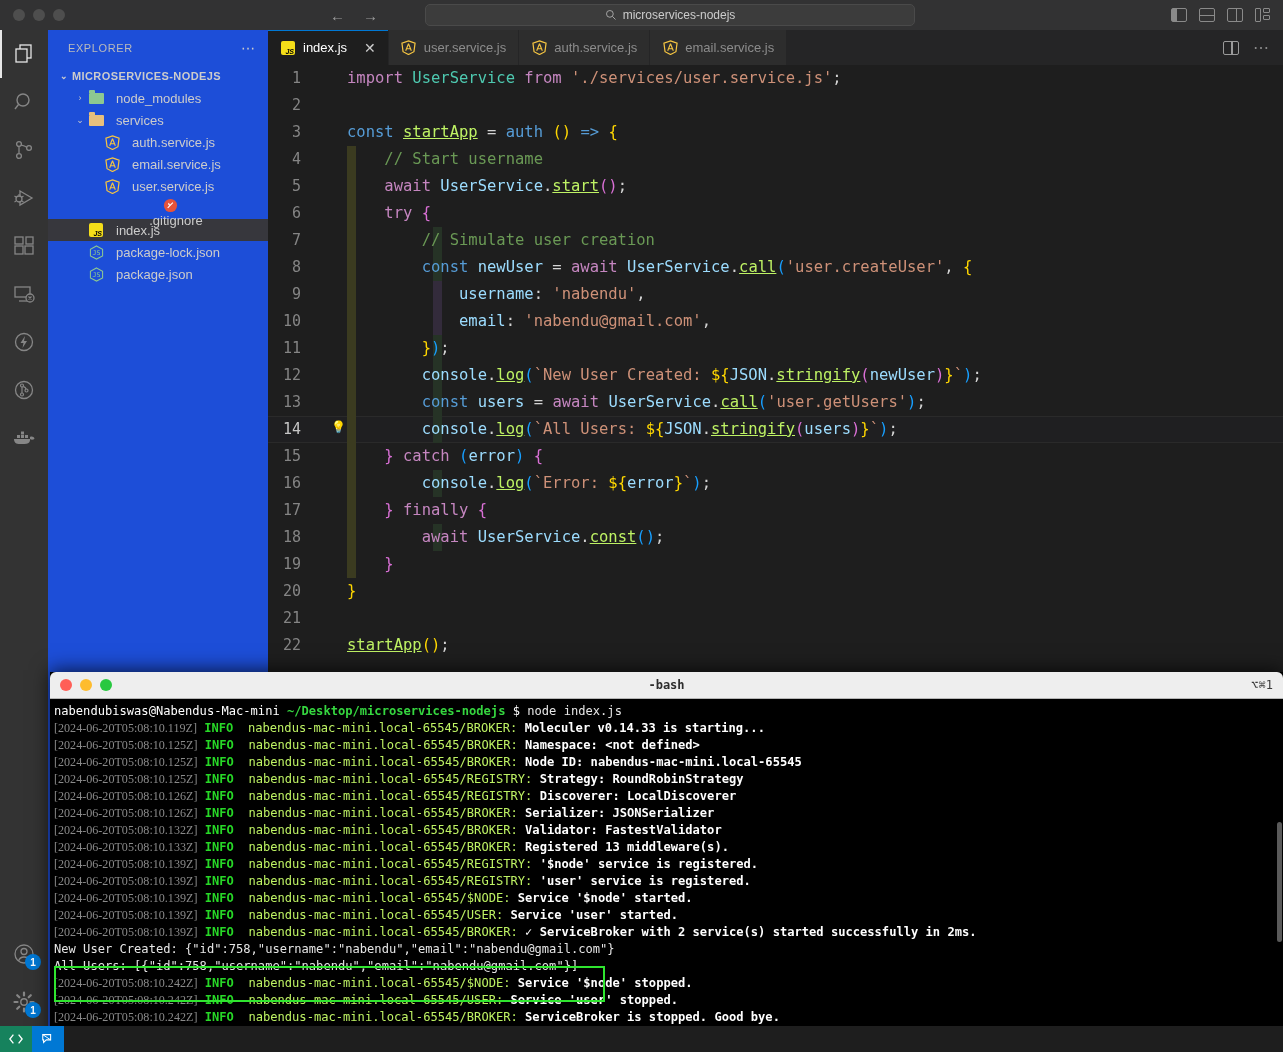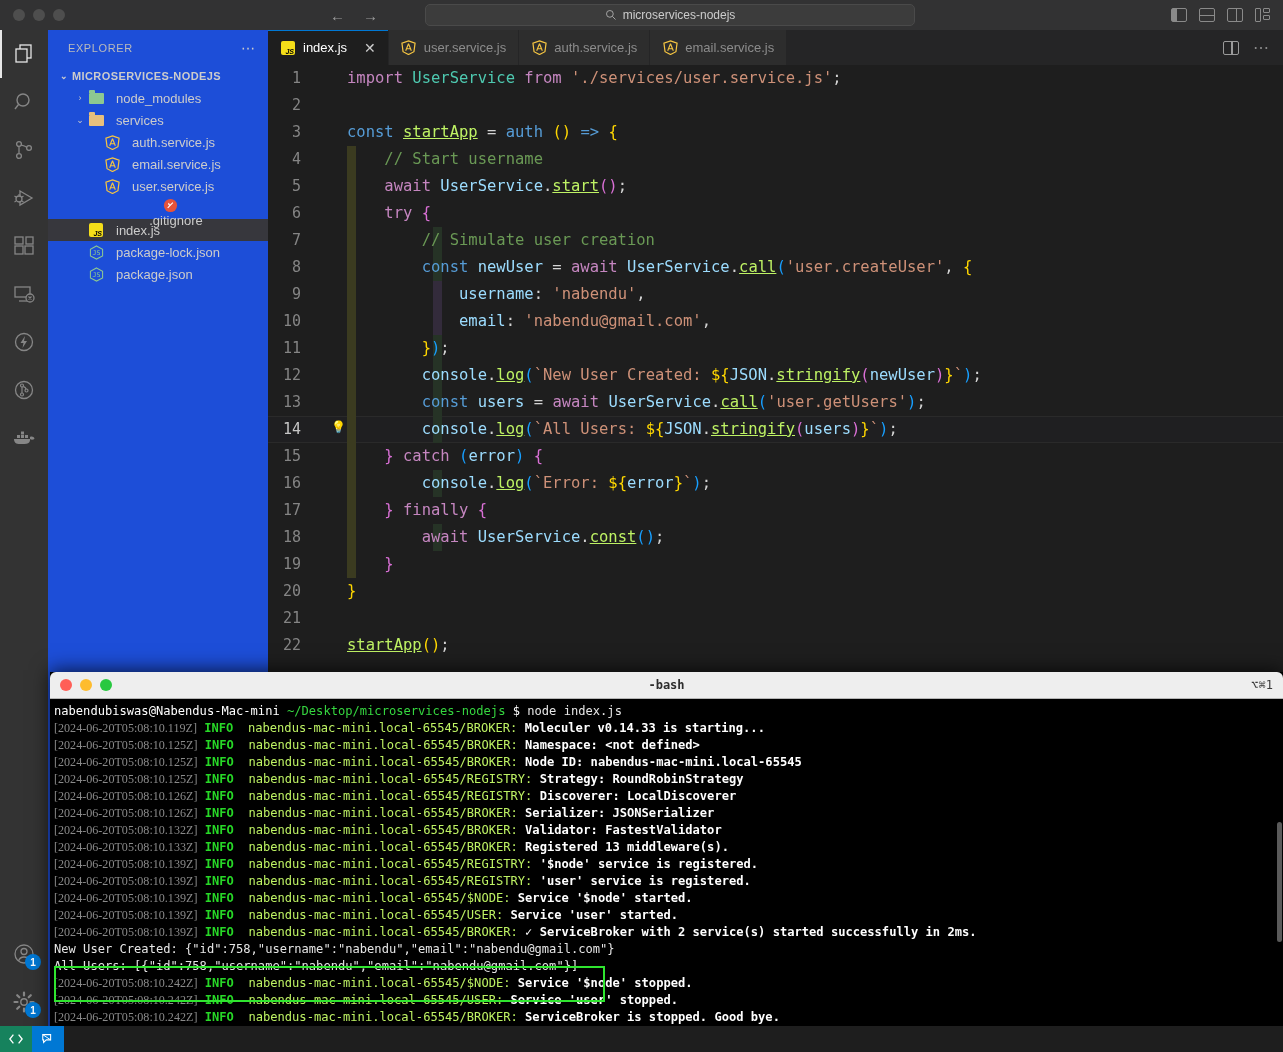--- a/index.html
+++ b/index.html
@@ -133,21 +133,21 @@
   .term-name { position: absolute; left: 0; right: 0; text-align: center; font-size: 12px; color: #2d2d2d; font-weight: bold;
                font-family: "DejaVu Sans Mono", monospace; }
   .term-short { position: absolute; right: 10px; font-size: 12px; color: #3c3c3c; font-family:"DejaVu Sans Mono", monospace;}
   .term-body {
     padding: 4px 0 0 4px; font-family: "DejaVu Sans Mono", "Liberation Mono", monospace;
     font-size: 12.1px; line-height: 17px; color: #d8d8d8; white-space: pre; position: relative;
     height: 353px; overflow: hidden;
   }
   .tl { height: 17px; }
   .c-user { color: #ffffff; font-weight: normal; }
-  .c-path { color: #35d63f; font-weight: normal; }
+  .c-path { color: #35d63f; font-weight: bold; }
   .c-ts   { color: #8a8a8a; font-family: Liberation Serif, serif; }
   .c-info { color: #27d827; font-weight: bold; }
   .c-node { color: #bef264; }
   .c-msg  { color: #ffffff; font-weight: bold; }
   .c-plain{ color: #e6e6e6; }
   .hlbox {
     position: absolute; left: 4px; top: 267px; width: 551px; height: 36px;
     border: 2px solid #2fe52f; box-sizing: border-box;
   }
   .cursor { display:inline-block; width:8px; height:14px; background:#d8d8d8; vertical-align:-2px; }

